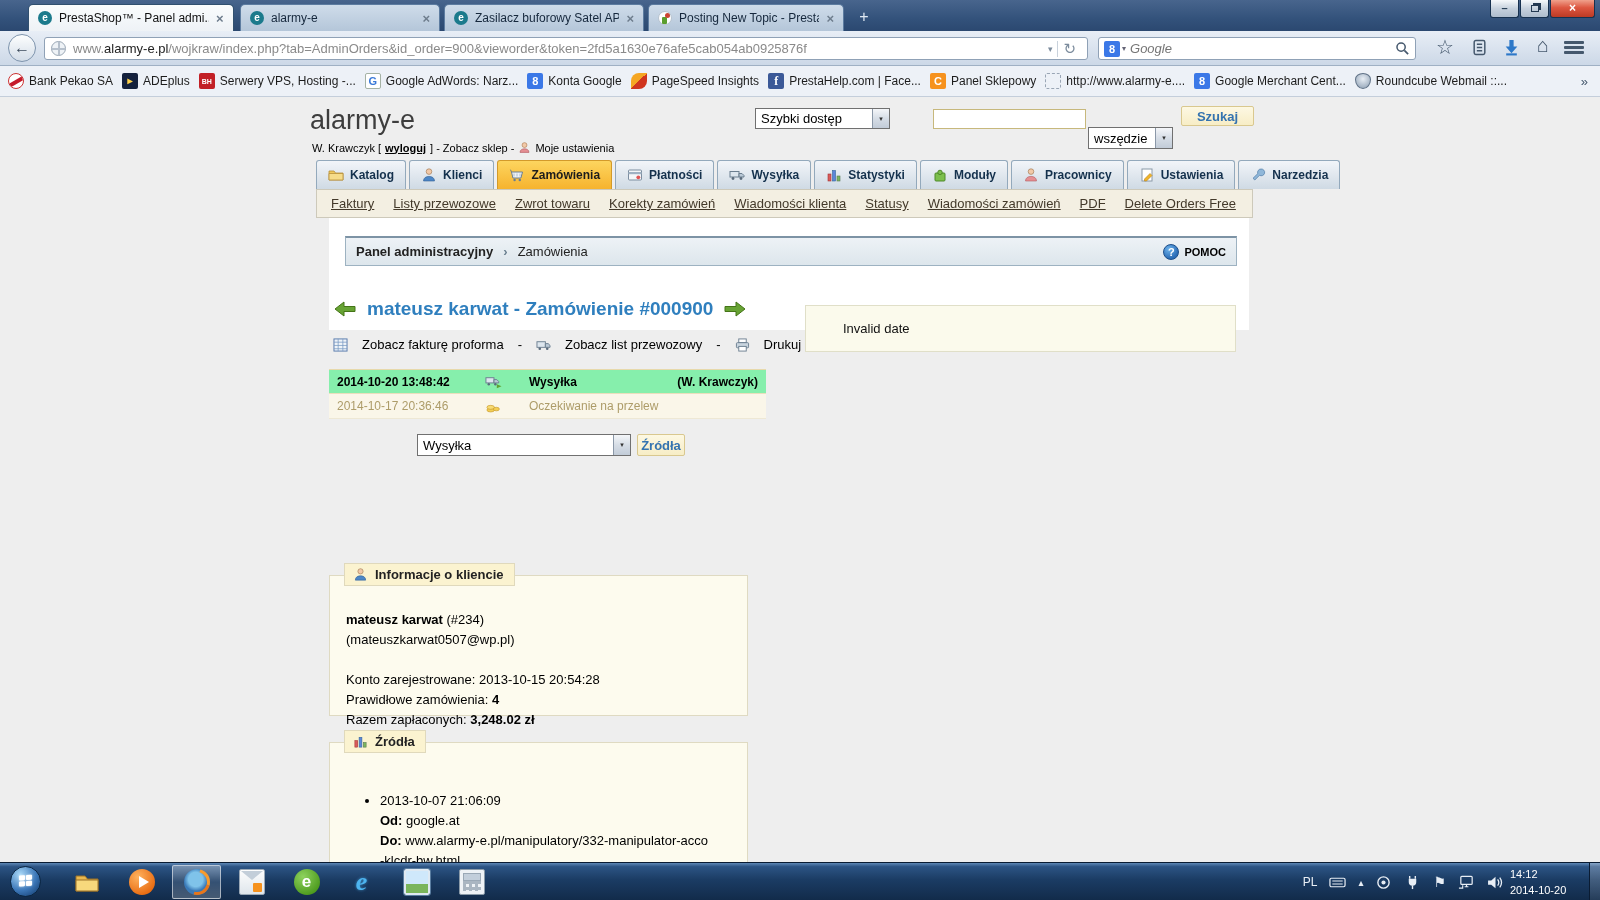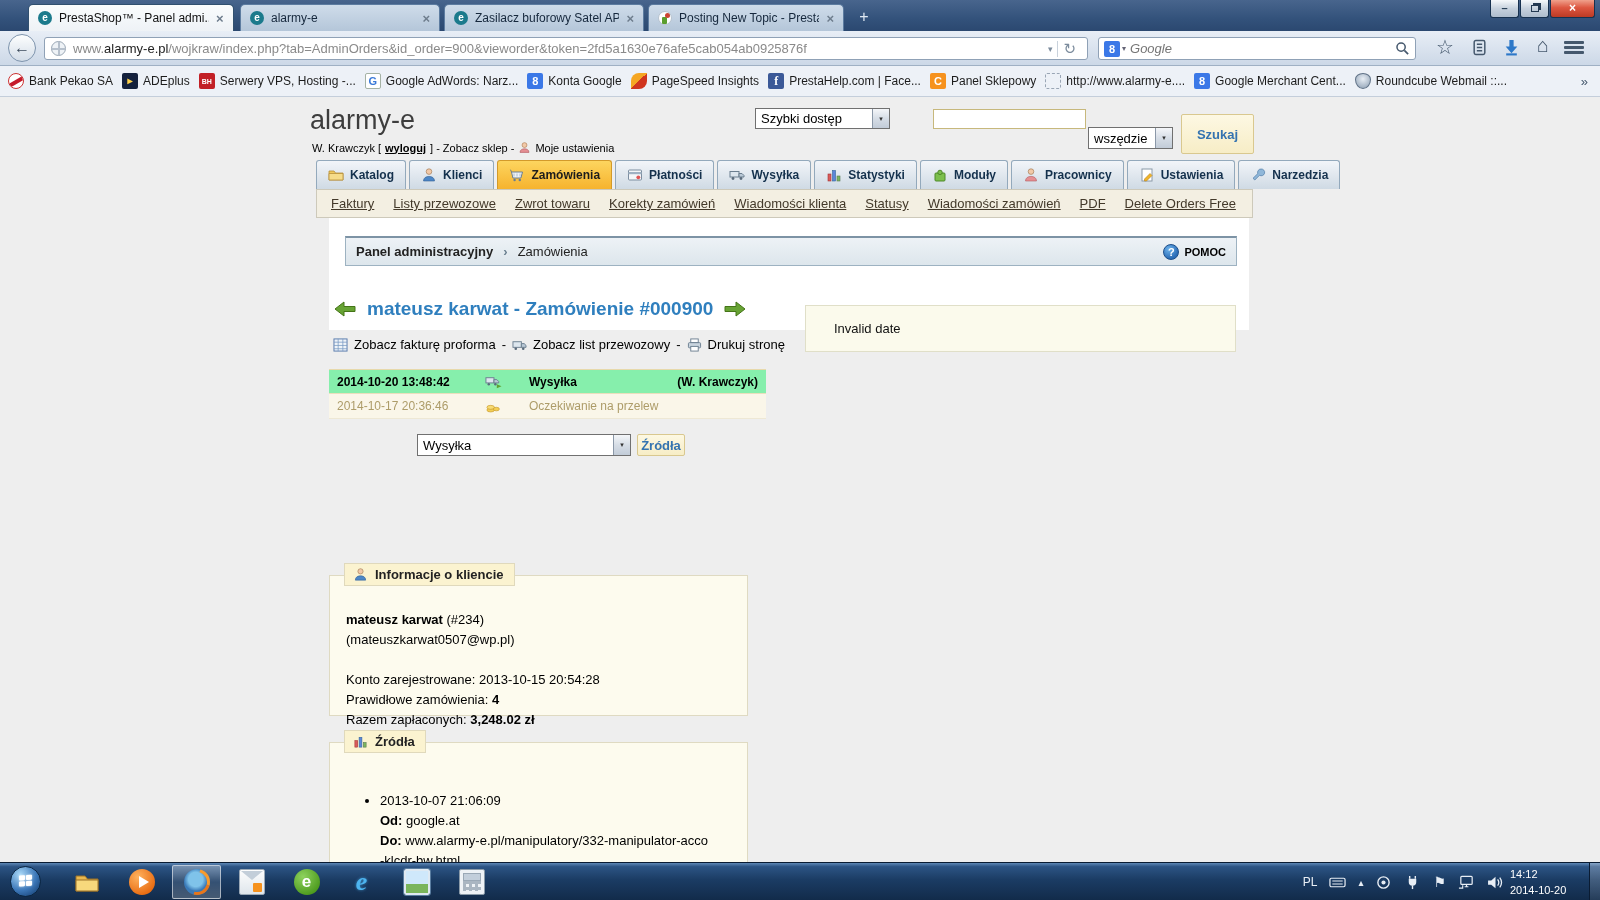--- a/index.html
+++ b/index.html
@@ -108,36 +108,36 @@
   #breadcrumb .chev { margin:0 10px; color:#6a7f90; font-weight:bold; }
   #breadcrumb .help { margin-left:auto; display:flex; align-items:center; gap:5px; font-size:11px; font-weight:bold; color:#000; }
   .help-circle { width:16px; height:16px; border-radius:50%; background:radial-gradient(circle at 35% 30%, #6fb4ec, #2a6cb6 70%);
     border:1px solid #1c4e8a; color:#fff; font:bold 11px/15px "Liberation Sans",sans-serif; text-align:center; }
 
   #order-title-row { position:absolute; left:334px; top:201px; display:flex; align-items:center; gap:11px; }
   #order-title-row .otitle { font-size:19px; font-weight:bold; color:#2f7fbe; }
   .garrow { width:22px; height:16px; }
 
   #invalid-box { position:absolute; left:805px; top:208px; width:431px; height:47px; background:#fbfaec;
-    border:1px solid #e0dfc8; font-size:13px; color:#111; display:flex; align-items:center; padding-left:28px; z-index:3; }
-
-  #actions-row { position:absolute; left:333px; top:240px; display:flex; align-items:center; gap:6px; font-size:13px; color:#000; }
+    border:1px solid #e0dfc8; font-size:13px; color:#111; display:flex; align-items:center; padding-left:37px; z-index:3; }
+
+  #actions-row { position:absolute; left:333px; top:240px; display:flex; align-items:center; gap:14px; font-size:13px; color:#000; }
   .act-ico { width:15px; height:14px; }
 
   #history { position:absolute; left:329px; top:272px; width:437px; font-size:12px; }
   .hrow { display:grid; grid-template-columns:148px 44px 1fr auto; align-items:center; height:25px; padding:0 8px; }
   .hrow.r1 { background:#86efac; border-top:1px solid #e7d9ab; border-bottom:1px solid #eadfbd; font-weight:bold; color:#000; }
   .hrow.r2 { background:#faf6e9; color:#ad9c69; border-bottom:1px solid #eee8d5; }
   .hrow svg { width:17px; height:15px; }
 
   #status-select { left:417px; top:337px; width:214px; height:22px; }
   #change-btn { left:637px; top:337px; width:48px; height:22px; }
   #quick-select { left:755px; top:11px; width:135px; height:21px; }
   #scope-select { left:1088px; top:10px; width:85px; height:22px;margin-top:20px; }
-  #szukaj-btn { left:1181px; top:9px; width:73px; height:40px;margin-top:8px; }
+  #szukaj-btn { left:1181px; top:9px; width:73px; height:20px; }
 
   .fieldset { position:absolute; left:329px; width:419px; height:141px; background:#fdfbee; border:1px solid #dfdac2; }
   .legend { position:absolute; top:-13px; left:14px; background:#fbf3d0; border:1px solid #e0d9bc; padding:3px 10px 3px 8px;
     font-size:13px; font-weight:bold; color:#222; display:flex; align-items:center; gap:7px; }
   .legend svg { width:15px; height:15px; }
   .fs-body { padding:34px 16px 0; font-size:13px; color:#000; line-height:20px; }
   .b { font-weight:bold; }
   #sources-body ul { margin:14px 0 0 34px; }
   #sources-body li { line-height:20px; }
 

